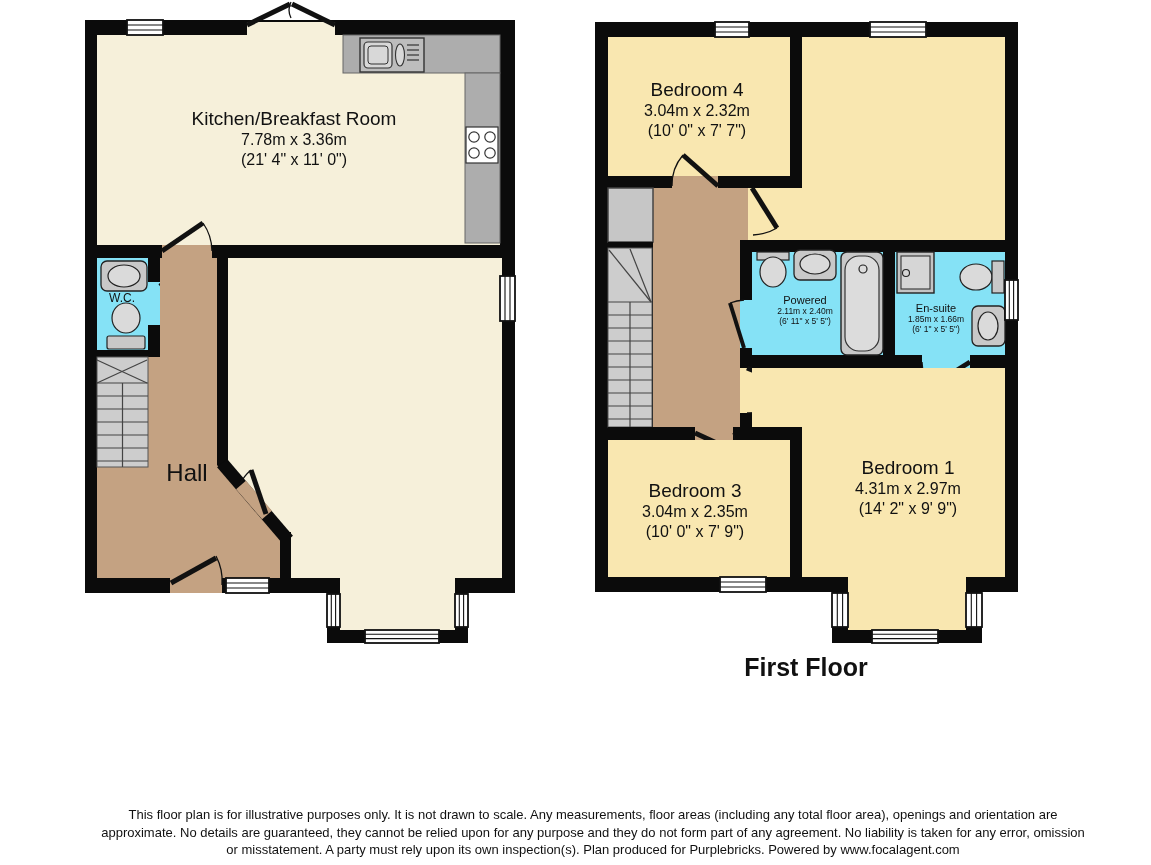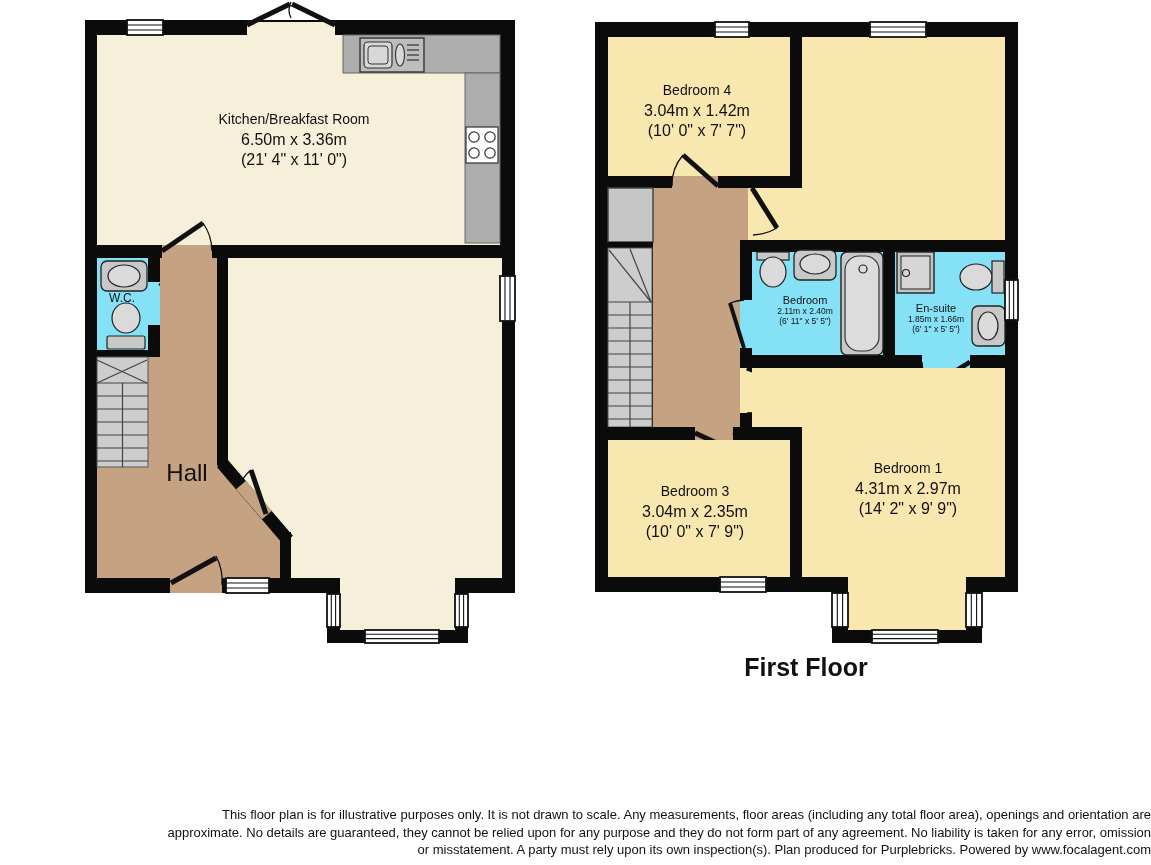--- a/index.html
+++ b/index.html
@@ -7,29 +7,29 @@
          font-family:"Liberation Sans", sans-serif;color:#111;}
   #planSvg{position:absolute;left:0;top:0;}
   .wall{fill:#0b0b0b;}
   .win{fill:#ffffff;stroke:#111;stroke-width:1.8;}
   .winl{stroke:#111;stroke-width:1.1;}
   .leaf{stroke:#111;stroke-width:5;}
   .leaf4{stroke:#111;stroke-width:4;}
   .arc{fill:none;stroke:#111;stroke-width:1.3;}
   .tread{stroke:#444;stroke-width:1.2;}
   .room-label{position:absolute;transform:translateX(-50%);text-align:center;white-space:nowrap;}
-  .room-label .name{display:block;font-size:14px;line-height:22px;}
+  .room-label .name{display:block;font-size:19px;line-height:22px;}
   .room-label .dims{display:block;font-size:16px;line-height:20px;}
   .room-label.small .name{font-size:11px;line-height:13px;}
   .room-label.small .dims{font-size:8.5px;line-height:9.5px;}
   .single-label{position:absolute;transform:translateX(-50%);font-size:24px;}
   .wc-label{font-size:12px;}
   .floor-title{position:absolute;transform:translateX(-50%);font-size:25px;font-weight:bold;}
   .total-area{position:absolute;left:53px;top:766px;font-size:16px;}
-  .disclaimer{position:absolute;left:0;right:0;top:806px;text-align:right;font-size:13px;line-height:17.5px;margin-left:35px;}
+  .disclaimer{position:absolute;left:0;right:0;top:806px;text-align:center;font-size:13px;line-height:17.5px;margin-left:35px;}
 </style>
 </head>
 <body>
 
 <div id="stage">
 
 <svg id="planSvg" width="1151" height="865" viewBox="0 0 1151 865">
 
   <g>
 
@@ -271,33 +271,33 @@
     <g>
       <rect class="win" x="872" y="630" width="66" height="13"></rect>
       <line class="winl" x1="872" y1="634.3" x2="938" y2="634.3"></line>
           <line class="winl" x1="872" y1="638.6" x2="938" y2="638.6"></line>
     </g>
   </g>
 </svg>
 
   <div class="room-label" style="left:294px;top:108px;">
     <span class="name">Kitchen/Breakfast Room</span>
-    <span class="dims">6.50m x 3.36m</span>
+    <span class="dims">7.78m x 3.36m</span>
     <span class="dims">(21' 4" x 11' 0")</span>
   </div>
   <div class="single-label wc-label" style="left:122px;top:291px;">W.C.</div>
   <div class="single-label" style="left:187px;top:459px;">Hall</div>
 
   <div class="room-label" style="left:697px;top:79px;">
     <span class="name">Bedroom 4</span>
-    <span class="dims">3.04m x 1.42m</span>
+    <span class="dims">3.04m x 2.32m</span>
     <span class="dims">(10' 0" x 7' 7")</span>
   </div>
   <div class="room-label small" style="left:805px;top:294px;">
-    <span class="name">Bedroom</span>
+    <span class="name">Powered</span>
     <span class="dims">2.11m x 2.40m</span>
     <span class="dims">(6' 11" x 5' 5")</span>
   </div>
   <div class="room-label small" style="left:936px;top:302px;">
     <span class="name">En-suite</span>
     <span class="dims">1.85m x 1.66m</span>
     <span class="dims">(6' 1" x 5' 5")</span>
   </div>
   <div class="room-label" style="left:695px;top:480px;">
     <span class="name">Bedroom 3</span>

